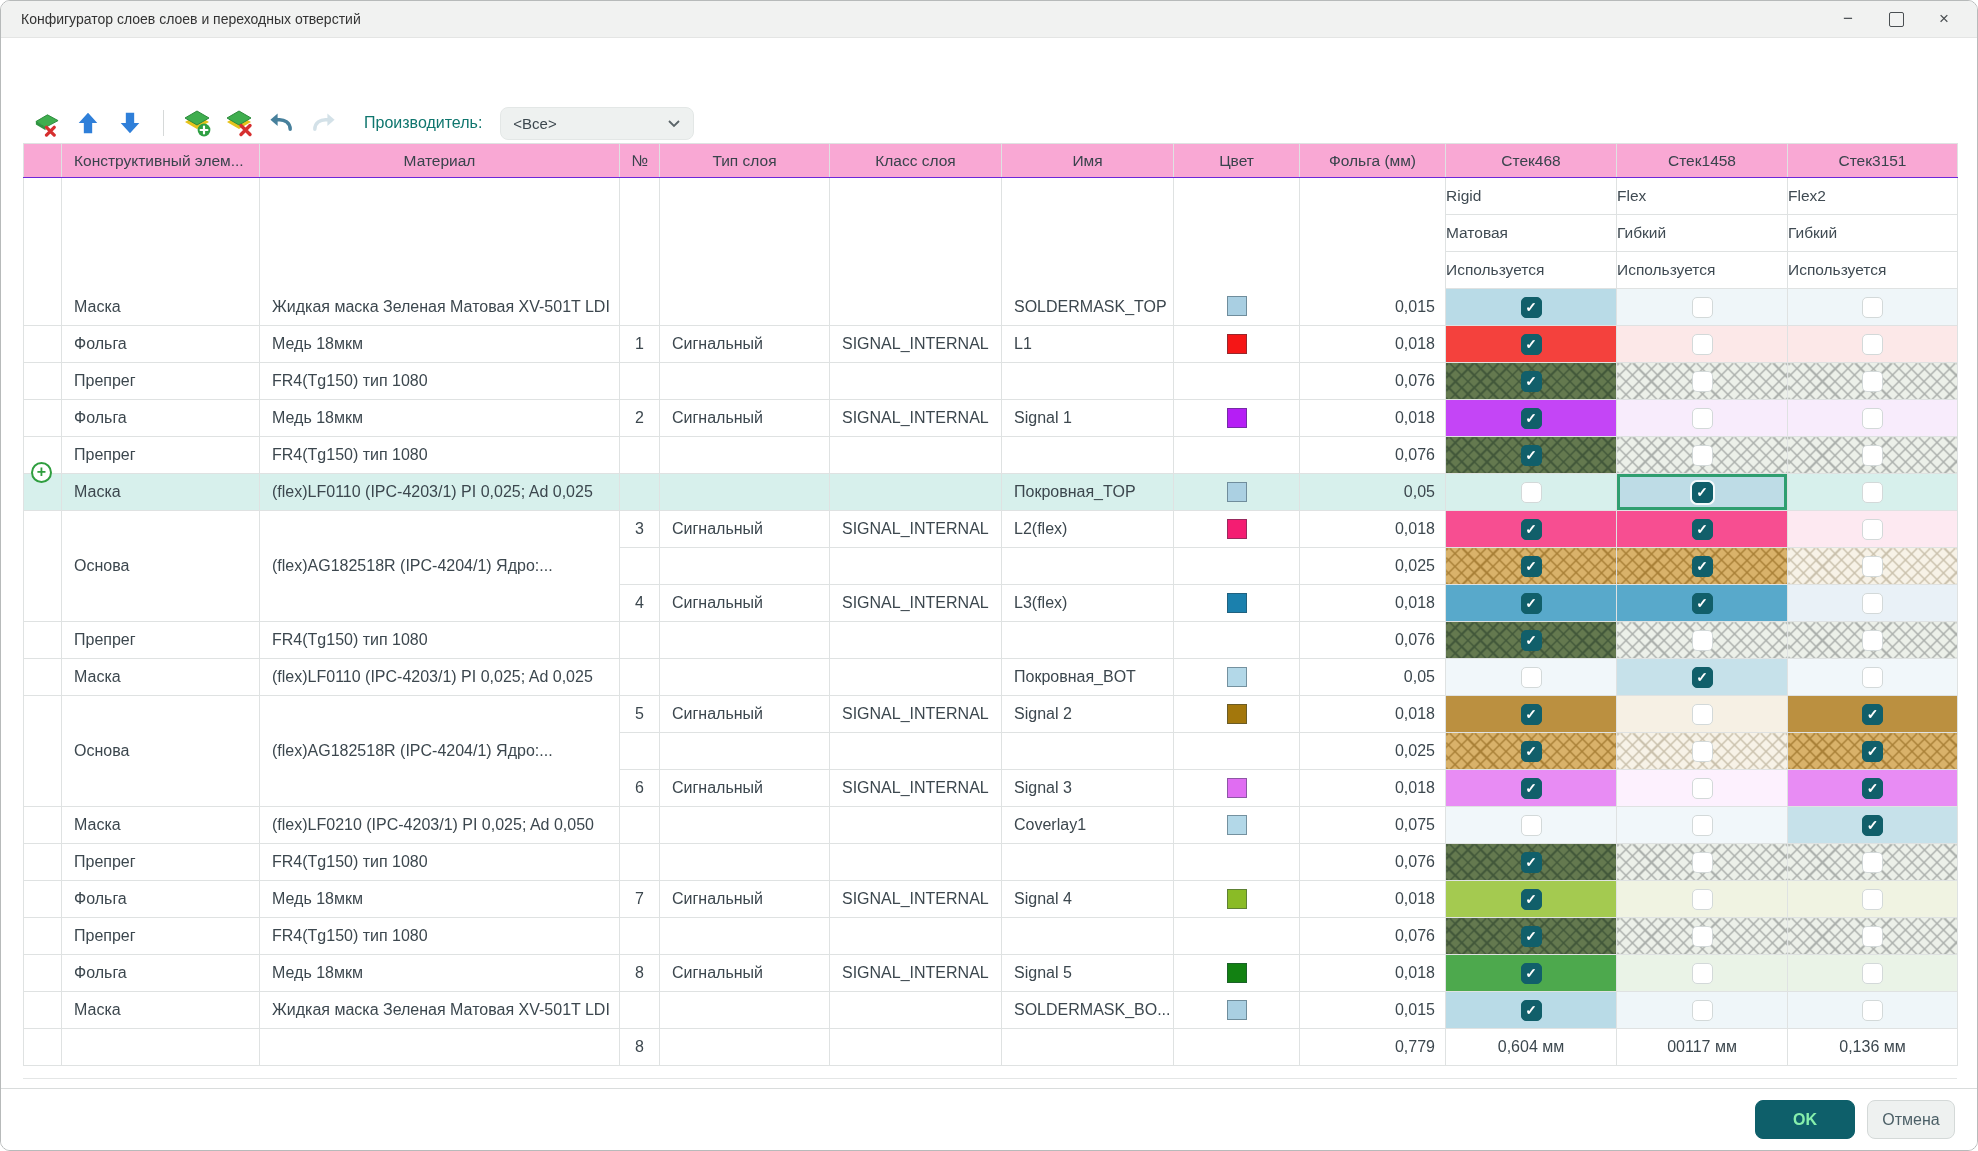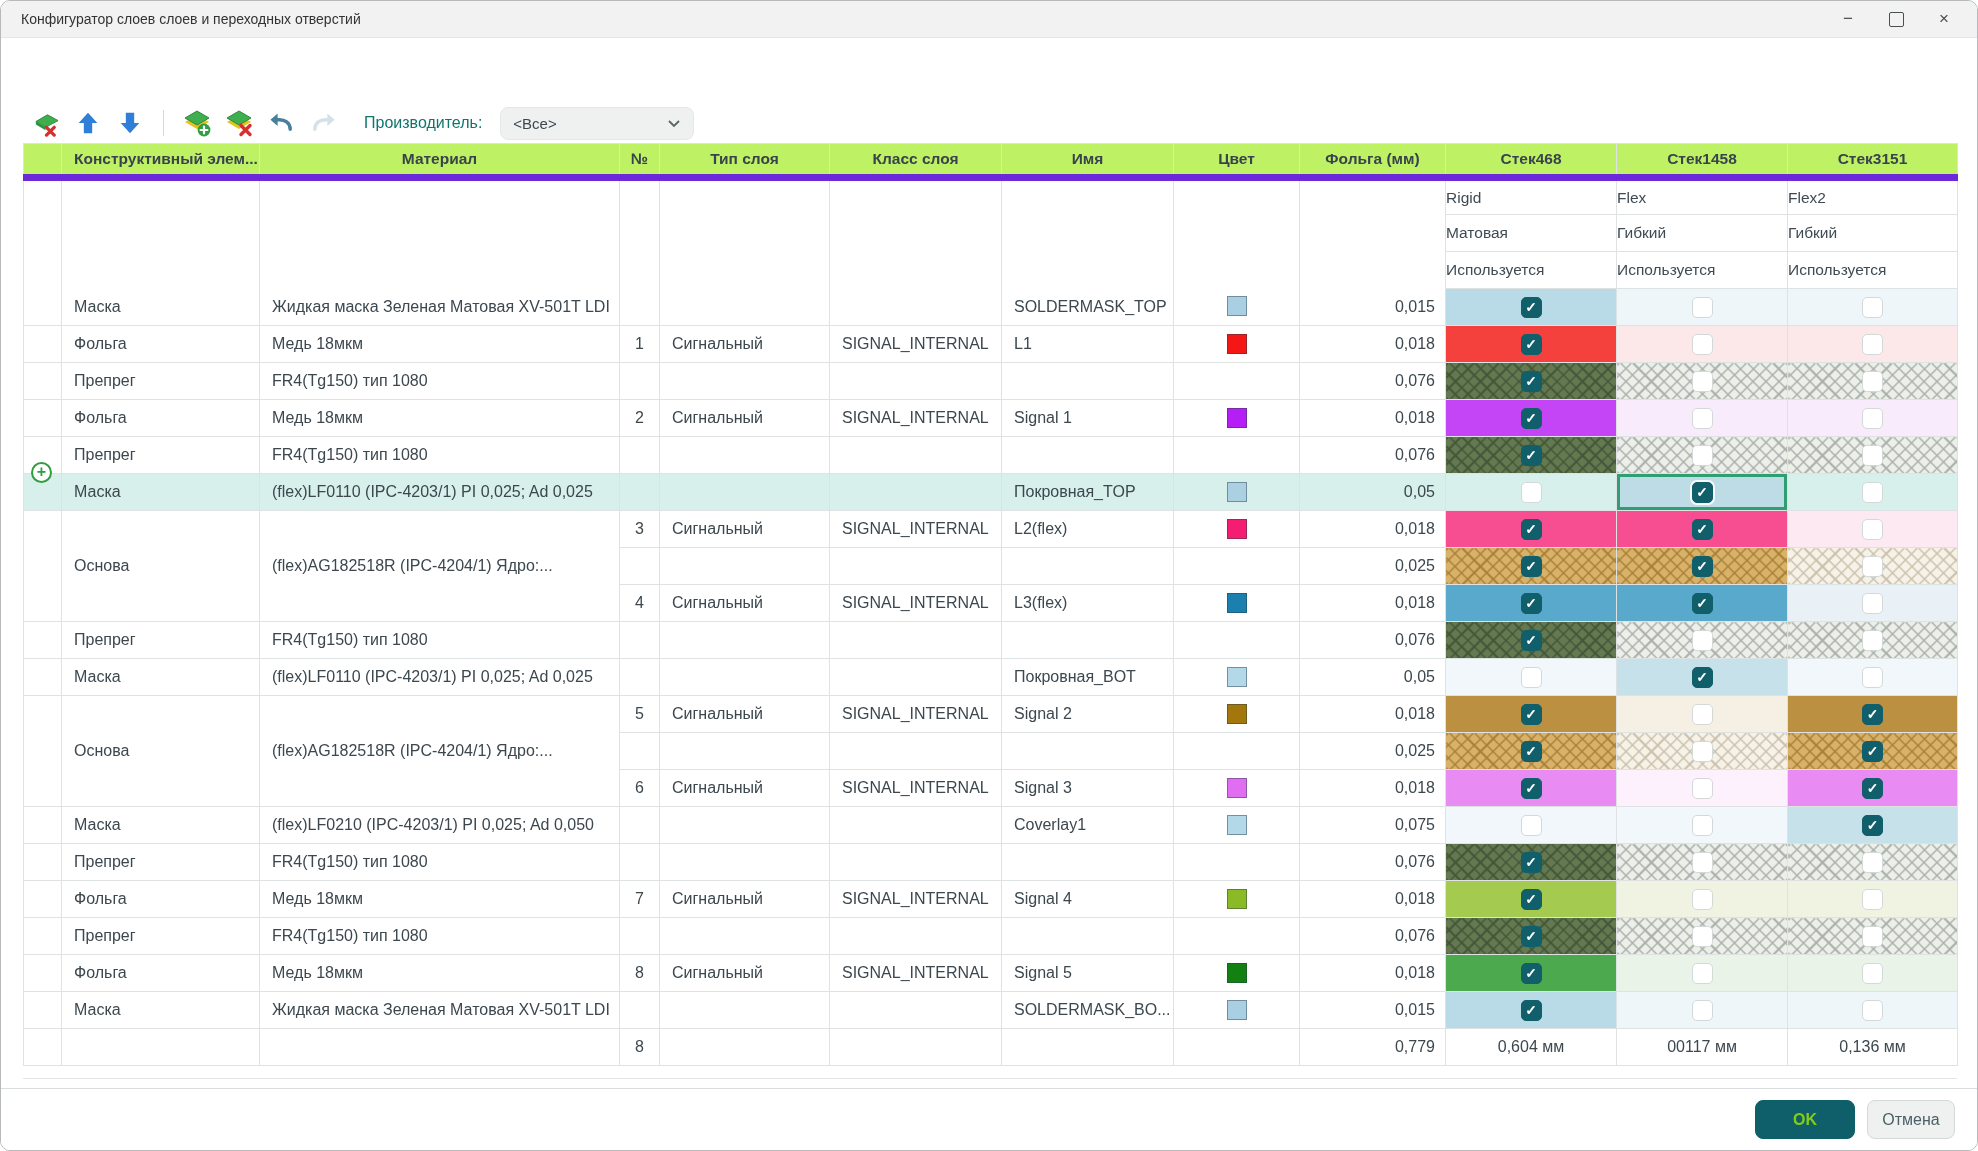--- a/index.html
+++ b/index.html
@@ -21,21 +21,21 @@
   .toolbar{position:absolute;top:103px;left:30px;height:38px;display:flex;align-items:center;gap:12px;}
   .tbtn{width:30px;height:30px;display:flex;align-items:center;justify-content:center;border-radius:5px;}
   .tbtn.disabled{opacity:.45;}
   .tsep{width:1px;height:26px;background:#d6d9d9;margin:0 6px;}
   .mlabel{font-size:16px;color:#0f766e;margin-left:14px;}
   .dd{display:flex;align-items:center;justify-content:space-between;width:168px;height:31px;background:#eef1f0;border:1px solid #e3e7e6;border-radius:8px;padding:0 12px;font-size:15px;color:#3c474e;margin-left:6px;}
   
   .tablewrap{position:absolute;top:142px;left:22px;width:1934px;}
   table{border-collapse:collapse;table-layout:fixed;width:1934px;background:#fff;}
   td,th{border:1px solid #dfe2e2;padding:0;font-size:16px;height:37px;box-sizing:border-box;vertical-align:middle;overflow:hidden;white-space:nowrap;}
-  th{height:34px;font-weight:bold;color:#39434c;font-size:15.5px;text-align:center;background:#bef264;border-bottom:7px solid #6d28d9;}
+  th{height:34px;font-weight:normal;color:#39434c;font-size:15.5px;text-align:center;background:#f9a8d4;border-bottom:1px solid #6d28d9;}
   th.al{text-align:left;padding-left:12px;}
   table{border:1px solid #d2d6d6;}
   .subcell{text-align:left;color:#3f4a52;font-size:15.5px;}
   .al{text-align:left;padding-left:12px;}
   .ar{text-align:right;padding-right:10px;}
   .cnum{text-align:center;}
   .vb{vertical-align:bottom;padding-bottom:9px;}
   tr.sel td:not(.stk){background:#d7f0ec;}
   .sw{width:20px;height:20px;margin:0 auto;border:1px solid rgba(40,60,70,.45);box-sizing:border-box;}
   .stk{text-align:center;}
@@ -51,21 +51,21 @@
   .rel{position:relative;overflow:visible;}
   .insert-marker{position:absolute;top:-12px;left:7px;width:21px;height:21px;border:2px solid #2f9e3f;border-radius:50%;background:#fff;z-index:5;display:flex;align-items:center;justify-content:center;box-sizing:border-box;}
   .insert-marker::after{content:"+";color:#2f9e3f;font-size:16px;font-weight:bold;line-height:1;margin-top:-1px;}
   tr.sumr td{background:#fff;font-size:16px;}
   tr.sumr .stk{text-align:center;}
   
   .bottomline{position:absolute;left:22px;width:1934px;top:1077px;border-top:1px solid #e4e6e6;}
   .footer{position:absolute;left:0;right:0;top:1087px;height:64px;border-top:1px solid #d9dcdc;background:#fff;}
   .btns{position:absolute;right:22px;top:11px;display:flex;gap:12px;}
   .btn{height:37px;border-radius:8px;font-size:16px;display:flex;align-items:center;justify-content:center;font-family:"Liberation Sans",sans-serif;}
-  .btn.ok{width:98px;background:#0e5f6a;color:#84cc16;border:1px solid #0e5f6a;font-weight:bold;margin-left:20px;}
+  .btn.ok{width:98px;background:#0e5f6a;color:#86efac;border:1px solid #0e5f6a;font-weight:bold;margin-left:20px;}
   .btn.cancel{width:86px;background:#eef1f0;color:#4b5f66;border:1px solid #d4d9d8;}
 </style>
 </head>
 <body>
 
 <div class="window">
 
   <div class="titlebar">
     <div class="title">Конфигуратор слоев слоев и переходных отверстий</div>
     <div class="wincontrols">

